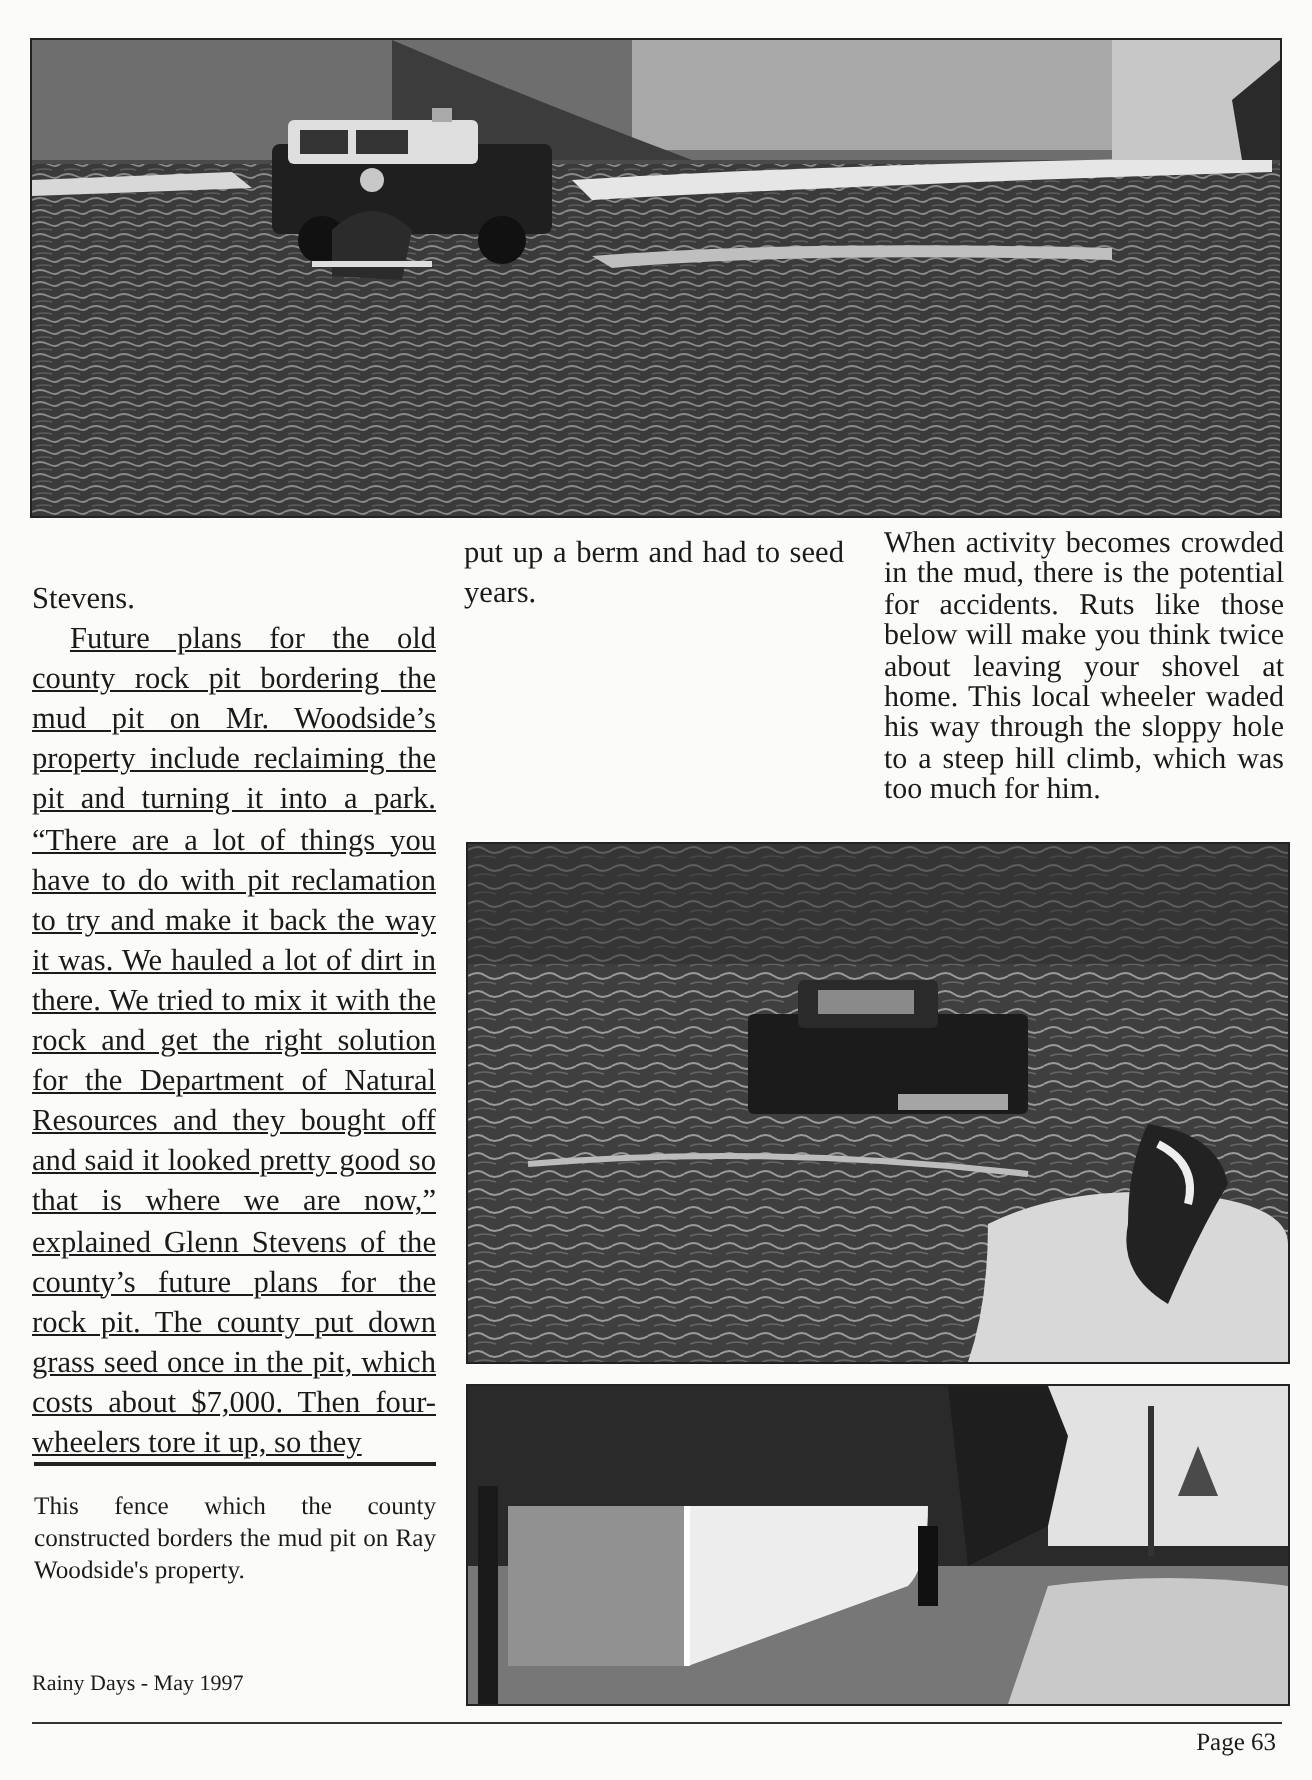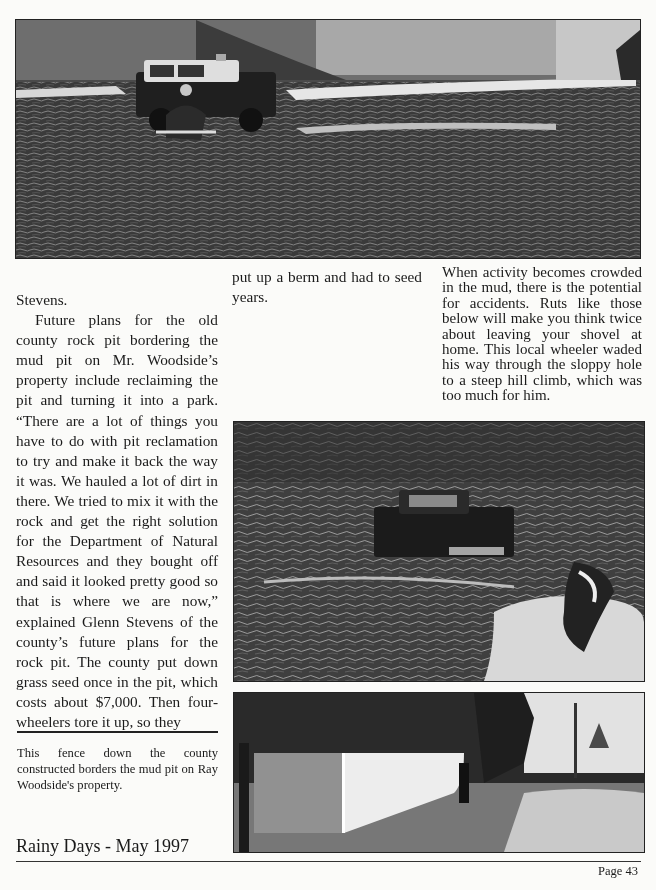--- a/index.html
+++ b/index.html
@@ -5,28 +5,28 @@
   html, body { margin:0; padding:0; }
   body { width:656px; height:890px; background:#fbfbf9; position:relative; overflow:hidden;
          font-family:"Liberation Serif","DejaVu Serif",serif; color:#1a1a1a; }
   .photo { position:absolute; overflow:hidden; border:1px solid #222; }
   .photo svg { display:block; width:100%; height:100%; }
   #photo-top { left:15px; top:19px; width:624px; height:238px; }
   #photo-mid { left:233px; top:421px; width:410px; height:259px; }
   #photo-bot { left:233px; top:692px; width:410px; height:159px; }
   .col { position:absolute; font-size:15.3px; line-height:20.1px; text-align:justify; }
   .col p { margin:0; }
-  .col p.indent { text-indent:19px; }
+  .col p.indent { text-indent:19px;text-decoration:underline; }
   #col1 { left:16px; top:267px; width:202px;margin-top:23px; }
   #col2 { left:232px; top:267px; width:190px; }
   #caption-top { position:absolute; left:442px; top:265px; width:200px; font-size:15px; line-height:15.4px; text-align:justify; }
   #col1-rule { position:absolute; left:17px; top:731px; width:201px; height:0; border-top:2px solid #222; }
   #caption-bot { position:absolute; left:17px; top:745px; width:201px; font-size:12.6px; line-height:16.2px; text-align:justify; }
   #footer-rule { position:absolute; left:16px; top:861px; width:625px; height:0; border-top:1.5px solid #333; }
-  #footer-left { position:absolute; left:16px; top:836px; font-size:18px; }
+  #footer-left { position:absolute; left:16px; top:836px; font-size:11px; }
   #footer-right { position:absolute; right:18px; top:864px; font-size:12.5px; }
 </style>
 </head>
 <body>
 
 <div class="photo" id="photo-top">
   <svg viewBox="0 0 624 238" preserveAspectRatio="none">
     <defs>
       <pattern id="mudtex" width="14" height="6" patternUnits="userSpaceOnUse">
         <rect width="14" height="6" fill="#3a3a3a"></rect>
@@ -104,17 +104,17 @@
     <path d="M270 159 L290 100 Q350 92 410 100 L410 159 Z" fill="#c9c9c9"></path>
     <path d="M20 60 L230 60 Q230 90 220 100 L110 140 L20 140 Z" fill="#ededed"></path>
     <path d="M20 60 L110 60 L110 140 L20 140 Z" fill="#6a6a6a" opacity="0.7"></path>
     <rect x="108" y="60" width="3" height="80" fill="#fff"></rect>
     <rect x="5" y="50" width="10" height="109" fill="#1a1a1a"></rect>
     <rect x="225" y="70" width="10" height="40" fill="#111"></rect>
   </svg>
 </div>
 
 <div id="col1-rule"></div>
-<div id="caption-bot">This fence down the county constructed borders the mud pit on Ray Woodside's property.</div>
+<div id="caption-bot">This fence which the county constructed borders the mud pit on Ray Woodside's property.</div>
 
 <div id="footer-rule"></div>
 <div id="footer-left">Rainy Days - May 1997</div>
-<div id="footer-right">Page 43</div>
+<div id="footer-right">Page 63</div>
 
 </body></html>

